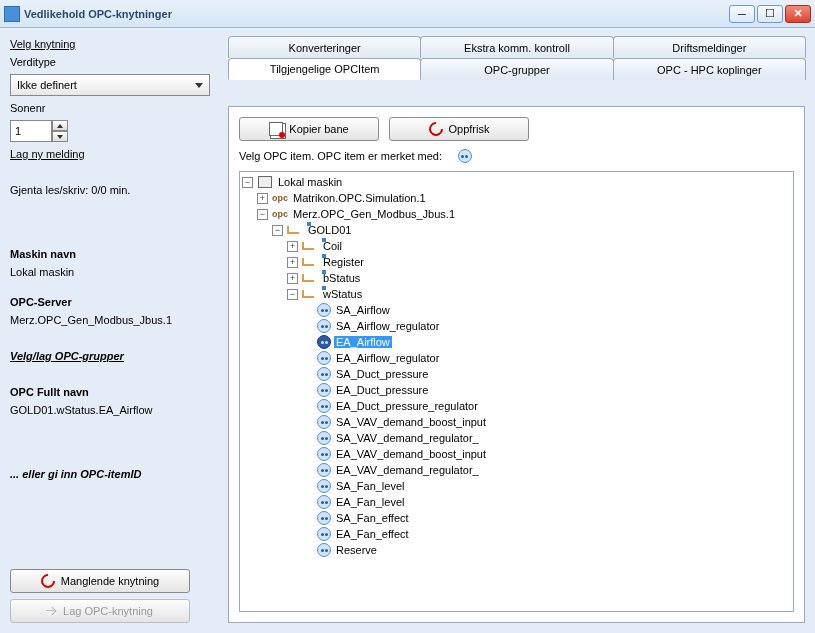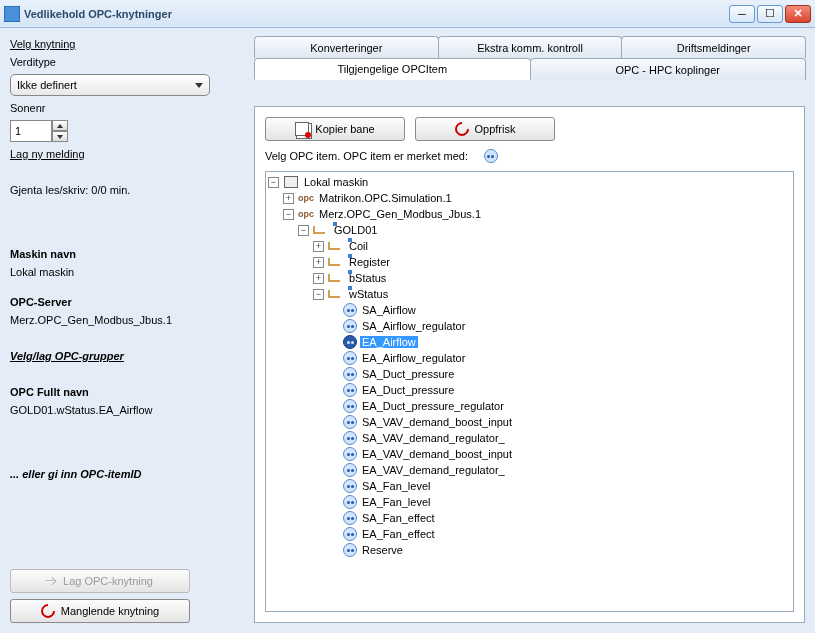--- a/index.html
+++ b/index.html
@@ -7,26 +7,26 @@
 
 .titlebar { height: 28px; background: linear-gradient(#e8f1fb,#d6e5f5); border-bottom: 1px solid #a0b8d8; display: flex; align-items: center; padding: 0 4px; }
 .titlebar .app-icon { width: 16px; height: 16px; background: #4a90d9; border: 1px solid #2a70b9; margin-right: 4px; }
 .titlebar .title { flex: 1; color: #2a4a6a; font-weight: bold; }
 .winbtns { display: flex; gap: 2px; }
 .winbtn { width: 26px; height: 18px; background: linear-gradient(#f8fbff,#d8e8f8); border: 1px solid #6a9acf; border-radius: 3px; display: flex; align-items: center; justify-content: center; cursor: pointer; }
 .winbtn.close { background: linear-gradient(#f58a7a,#d94530); border-color: #a03020; color: #fff; font-weight: bold; }
 
 .content { display: flex; height: calc(633px - 28px); }
 
-.sidebar { width: 254px; padding: 10px; display: flex; flex-direction: column; gap: 6px; }
+.sidebar { width: 228px; padding: 10px; display: flex; flex-direction: column; gap: 6px; }
 .link { color: #000; text-decoration: underline; cursor: pointer; }
 .italic { font-style: italic; font-weight: bold; }
 .bold { font-weight: bold; }
 
-.select { width: 200px; height: 22px; background: linear-gradient(#fff,#e8e8e8); border: 1px solid #888; border-radius: 5px; display: flex; align-items: center; padding: 0 6px; justify-content: space-between; cursor: pointer; }
+.select { width: 200px; height: 22px; background: linear-gradient(#fff,#e8e8e8); border: 1px solid #888; border-radius: 0; display: flex; align-items: center; padding: 0 6px; justify-content: space-between; cursor: pointer; }
 .select .arrow { border-left: 4px solid transparent; border-right: 4px solid transparent; border-top: 5px solid #333; }
 
 .spinner { display: flex; align-items: center; }
 .spinner input { width: 42px; height: 22px; border: 1px solid #888; padding: 0 4px; background: #fff; }
 .spinbtns { display: flex; flex-direction: column; }
 .spinbtns div { width: 16px; height: 11px; background: linear-gradient(#fff,#ddd); border: 1px solid #888; display: flex; align-items: center; justify-content: center; cursor: pointer; }
 .spinbtns .up::before { content:''; border-left:3px solid transparent; border-right:3px solid transparent; border-bottom:4px solid #333; }
 .spinbtns .dn::before { content:''; border-left:3px solid transparent; border-right:3px solid transparent; border-top:4px solid #333; }
 
 .btn { height: 24px; background: linear-gradient(#fdfdfd,#e4e4e4); border: 1px solid #8a8a8a; border-radius: 3px; display: inline-flex; align-items: center; justify-content: center; padding: 0 12px; gap: 6px; cursor: pointer; }
@@ -113,38 +113,39 @@
     <div class="bold">OPC-Server</div>
     <div>Merz.OPC_Gen_Modbus_Jbus.1</div>
     <div class="gap"></div>
     <div class="link italic">Velg/lag OPC-grupper</div>
     <div class="gap"></div>
     <div class="bold">OPC Fullt navn</div>
     <div>GOLD01.wStatus.EA_Airflow</div>
     <div class="gap-lg"></div>
     <div class="italic">... eller gi inn OPC-itemID</div>
     <div style="flex:1"></div>
+    <div class="btn">
+      <span class="refresh-icon"></span>
+      <span>Manglende knytning</span>
+    </div>
     <div class="btn disabled">
       <span class="arrow-icon"></span>
       <span>Lag OPC-knytning</span>
-    </div>
-    <div class="btn">
-      <span class="refresh-icon"></span>
-      <span>Manglende knytning</span>
     </div>
   </div>
 
   <div class="main">
     <div class="tabrow">
       <div class="tab">Konverteringer</div>
       <div class="tab">Ekstra komm. kontroll</div>
       <div class="tab">Driftsmeldinger</div>
     </div>
     <div class="tabrow">
       <div class="tab active">Tilgjengelige OPCItem</div>
+      <div class="tab">OPC-grupper</div>
       <div class="tab">OPC - HPC koplinger</div>
     </div>
     <div class="tabpanel">
       <div class="toolbar">
         <div class="btn">
           <span class="copy-icon"></span>
           <span>Kopier bane</span>
         </div>
         <div class="btn">
           <span class="refresh-icon"></span>

